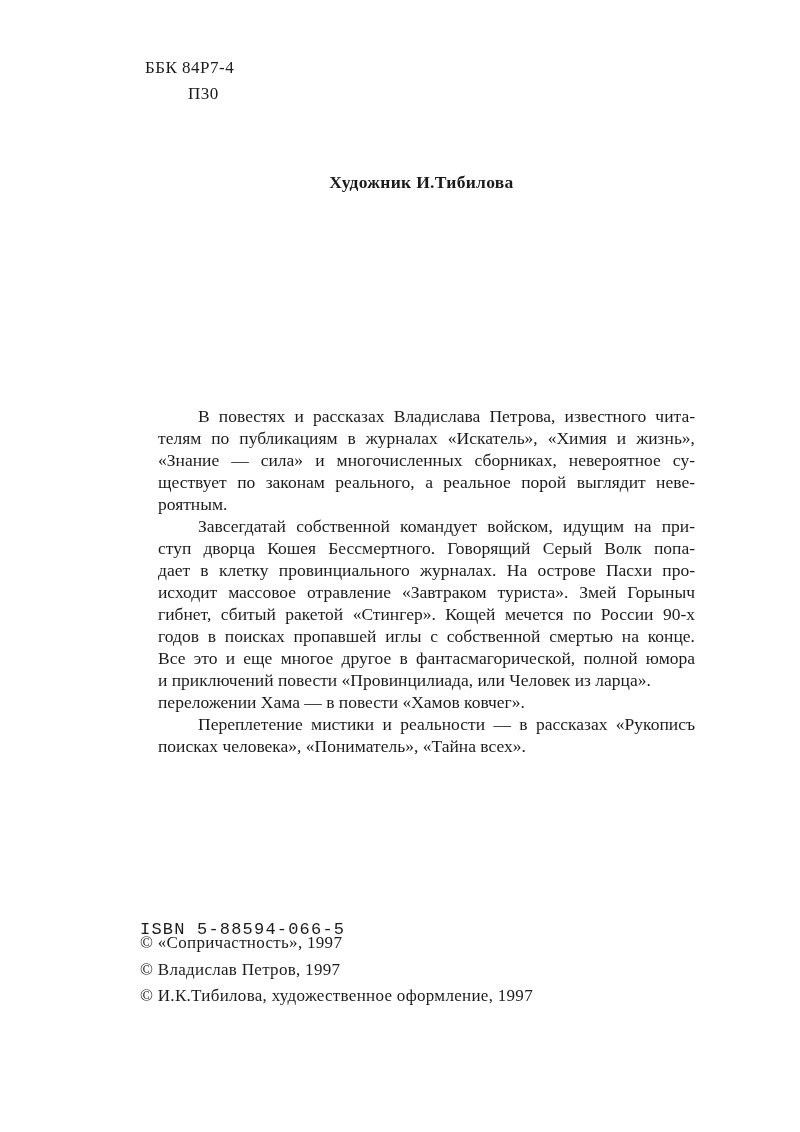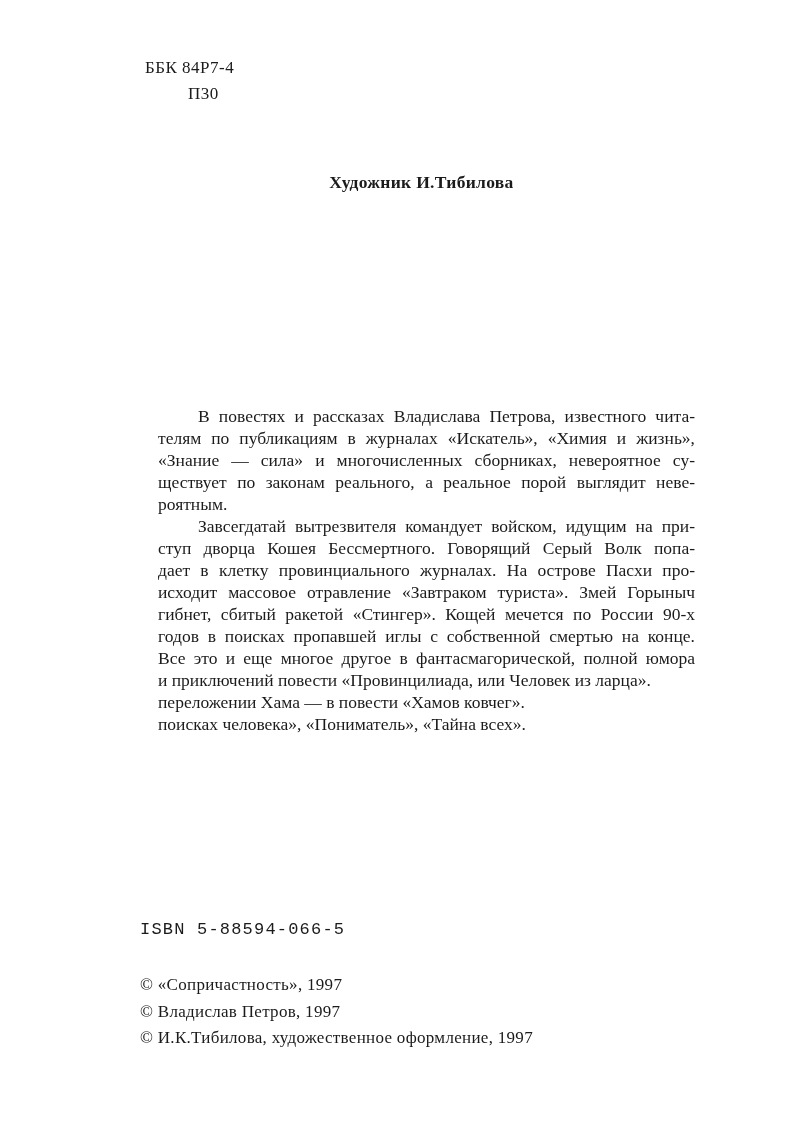--- a/index.html
+++ b/index.html
@@ -61,21 +61,21 @@
     position: absolute;
     left: 140px;
     top: 920px;
     font-size: 17px;
     letter-spacing: 1.2px;
     font-family: Liberation Mono, monospace;
   }
   .copyrights {
     position: absolute;
     left: 140px;
-    top: 972px;
+    top: 930px;
     font-size: 17px;
     line-height: 26.5px;
     letter-spacing: 0.3px;
   }
 </style>
 </head>
 <body>
 
 <div class="page">
 
@@ -86,31 +86,32 @@
 
   <div class="artist">Художник И.Тибилова</div>
 
   <div class="annotation">
     <div class="line indent">В повестях и рассказах Владислава Петрова, известного чита-</div>
     <div class="line">телям по публикациям в журналах «Искатель», «Химия и жизнь»,</div>
     <div class="line">«Знание — сила» и многочисленных сборниках, невероятное су-</div>
     <div class="line">ществует по законам реального, а реальное порой выглядит неве-</div>
     <div class="line end">роятным.</div>
 
-    <div class="line indent">Завсегдатай вытрезвителя командует войском, идущим на при-</div>
+    <div class="line indent">Завсегдатай собственной командует войском, идущим на при-</div>
     <div class="line">ступ дворца Кошея Бессмертного. Говорящий Серый Волк попа-</div>
     <div class="line">дает в клетку провинциального журналах. На острове Пасхи про-</div>
     <div class="line">исходит массовое отравление «Завтраком туриста». Змей Горыныч</div>
     <div class="line">гибнет, сбитый ракетой «Стингер». Кощей мечется по России 90-х</div>
     <div class="line">годов в поисках пропавшей иглы с собственной смертью на конце.</div>
     <div class="line">Все это и еще многое другое в фантасмагорической, полной юмора</div>
     <div class="line end">и приключений повести «Провинцилиада, или Человек из ларца».</div>
 
     <div class="line end">переложении Хама — в повести «Хамов ковчег».</div>
 
+    <div class="line indent">Переплетение мистики и реальности — в рассказах «Рукописъ</div>
     <div class="line end">поисках человека», «Пониматель», «Тайна всех».</div>
   </div>
 
   <div class="isbn">ISBN 5-88594-066-5</div>
 
   <div class="copyrights">
     <div>© «Сопричастность», 1997</div>
     <div>© Владислав Петров, 1997</div>
     <div>© И.К.Тибилова, художественное оформление, 1997</div>
   </div>

